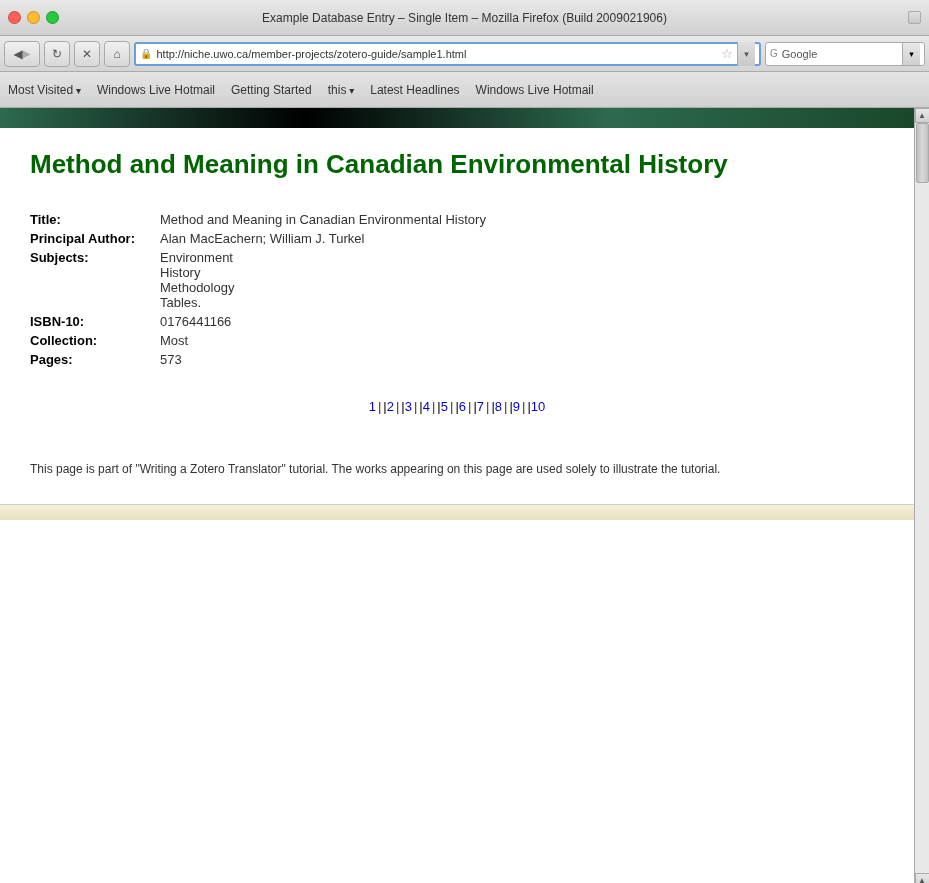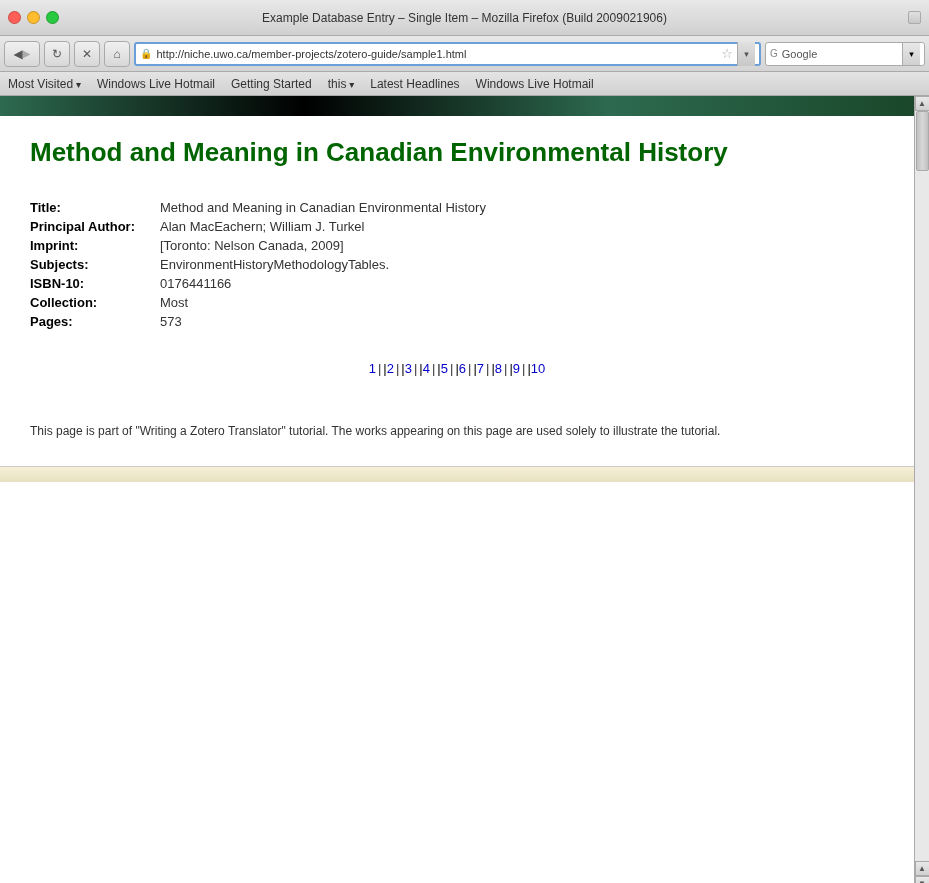--- a/index.html
+++ b/index.html
@@ -111,21 +111,21 @@
       width: 18px; height: 22px;
       background: linear-gradient(to bottom, #e8e8e8, #d0d0d0);
       border-left: 1px solid #aaa;
       display: flex; align-items: center; justify-content: center;
       font-size: 9px;
     }
 
     
     .bookmarks-bar {
       background: linear-gradient(to bottom, #e4e4e4, #d0d0d0);
-      height: 24px;
+      height: 36px;
       display: flex;
       align-items: center;
       border-bottom: 1px solid #aaa;
       padding: 0 8px;
       gap: 16px;
       font-size: 12px;
     }
     .bm-item { color: #333; cursor: pointer; white-space: nowrap; }
     .bm-item.has-arrow::after { content: ' ▾'; font-size: 10px; }
 
@@ -173,21 +173,21 @@
       width: 130px;
       flex-shrink: 0;
       font-size: 13px;
     }
     .meta-value {
       color: #333;
       font-size: 13px;
     }
     .meta-subjects {
       display: flex;
-      flex-direction: row;
+      flex-direction: column;
     }
     .pagination {
       text-align: center;
       margin: 20px 0;
       font-size: 13px;
     }
     .pagination a {
       color: #00c;
       text-decoration: none;
     }
@@ -303,24 +303,20 @@
       <div class="metadata-table">
         <div class="meta-row">
           <span class="meta-label">Title:</span>
           <span class="meta-value">Method and Meaning in Canadian Environmental History</span>
         </div>
         <div class="meta-row">
           <span class="meta-label">Principal Author:</span>
           <span class="meta-value">Alan MacEachern; William J. Turkel</span>
         </div>
         <div class="meta-row">
-          <span class="meta-label">Imprint:</span>
-          <span class="meta-value">[Toronto: Nelson Canada, 2009]</span>
-        </div>
-        <div class="meta-row">
           <span class="meta-label">Subjects:</span>
           <span class="meta-value meta-subjects">
             <span>Environment</span>
             <span>History</span>
             <span>Methodology</span>
             <span>Tables.</span>
           </span>
         </div>
         <div class="meta-row">
           <span class="meta-label">ISBN-10:</span>

